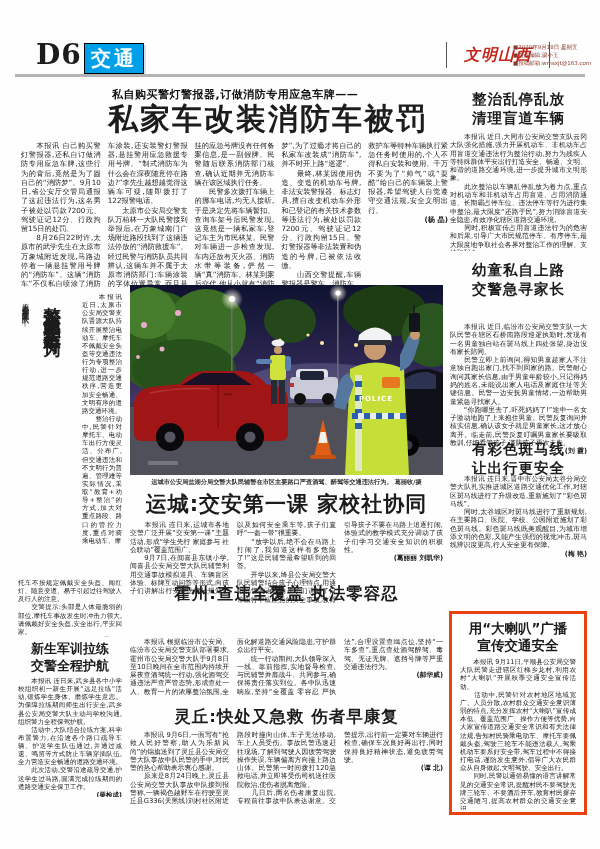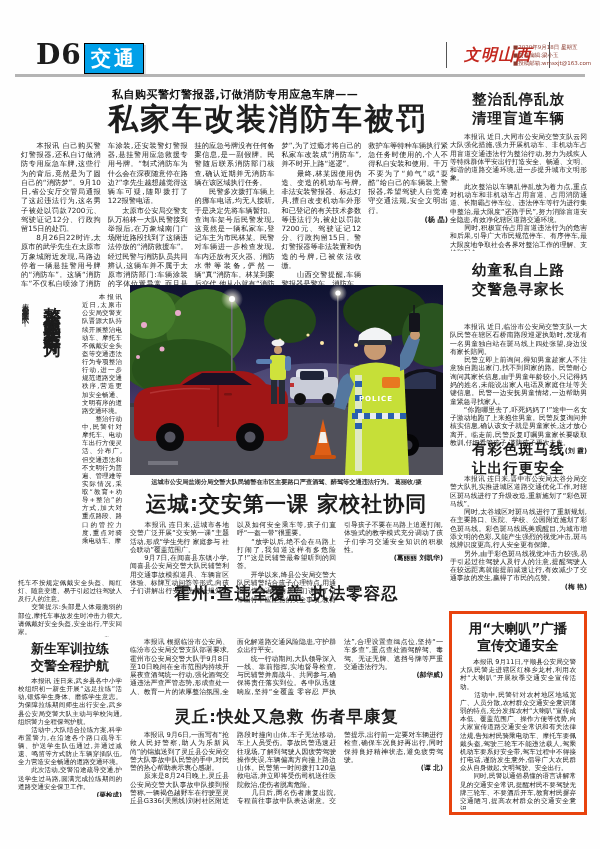--- a/index.html
+++ b/index.html
@@ -260,21 +260,20 @@
     <div class="sig">(刘 霞)</div>
   </div>
 
   <div class="abs r-head rh-c">
     <div>有彩色斑马线</div>
     <div>让出行更安全</div>
   </div>
   <div class="abs r-body rb-c small-body">
     <p>　　本报讯 连日来,晋中市公安局太谷分局交警大队扎实推进城区道路交通优化工作,对辖区斑马线进行了升级改造,重新施划了“彩色斑马线”。</p>
     <p>　　同时,太谷城区对斑马线进行了重新规划,在主要路口、医院、学校、公园附近施划了彩色斑马线。彩色斑马线既美观醒目,为城市增添文明的色彩,又能产生强烈的视觉冲击,斑马线辨识度更高,行人安全更有保障。</p>
-    <p>　　另外,由于彩色斑马线视觉冲击力较强,易于引起过往驾驶人及行人的注意,提醒驾驶人在较远距离就能提前减速让行,有效减少了交通事故的发生,赢得了市民的点赞。</p>
     <div class="sig">(梅 艳)</div>
   </div>
 
   <div class="abs d-box">
     <div class="d-head">
       <div>用“大喇叭”广播</div>
       <div>宣传交通安全</div>
     </div>
     <div class="d-body">
       <p>　　本报讯 9月11日,平顺县公安局交警大队民警走进辖区红梯乡龙村,利用农村“大喇叭”开展秋季交通安全宣传活动。</p>

